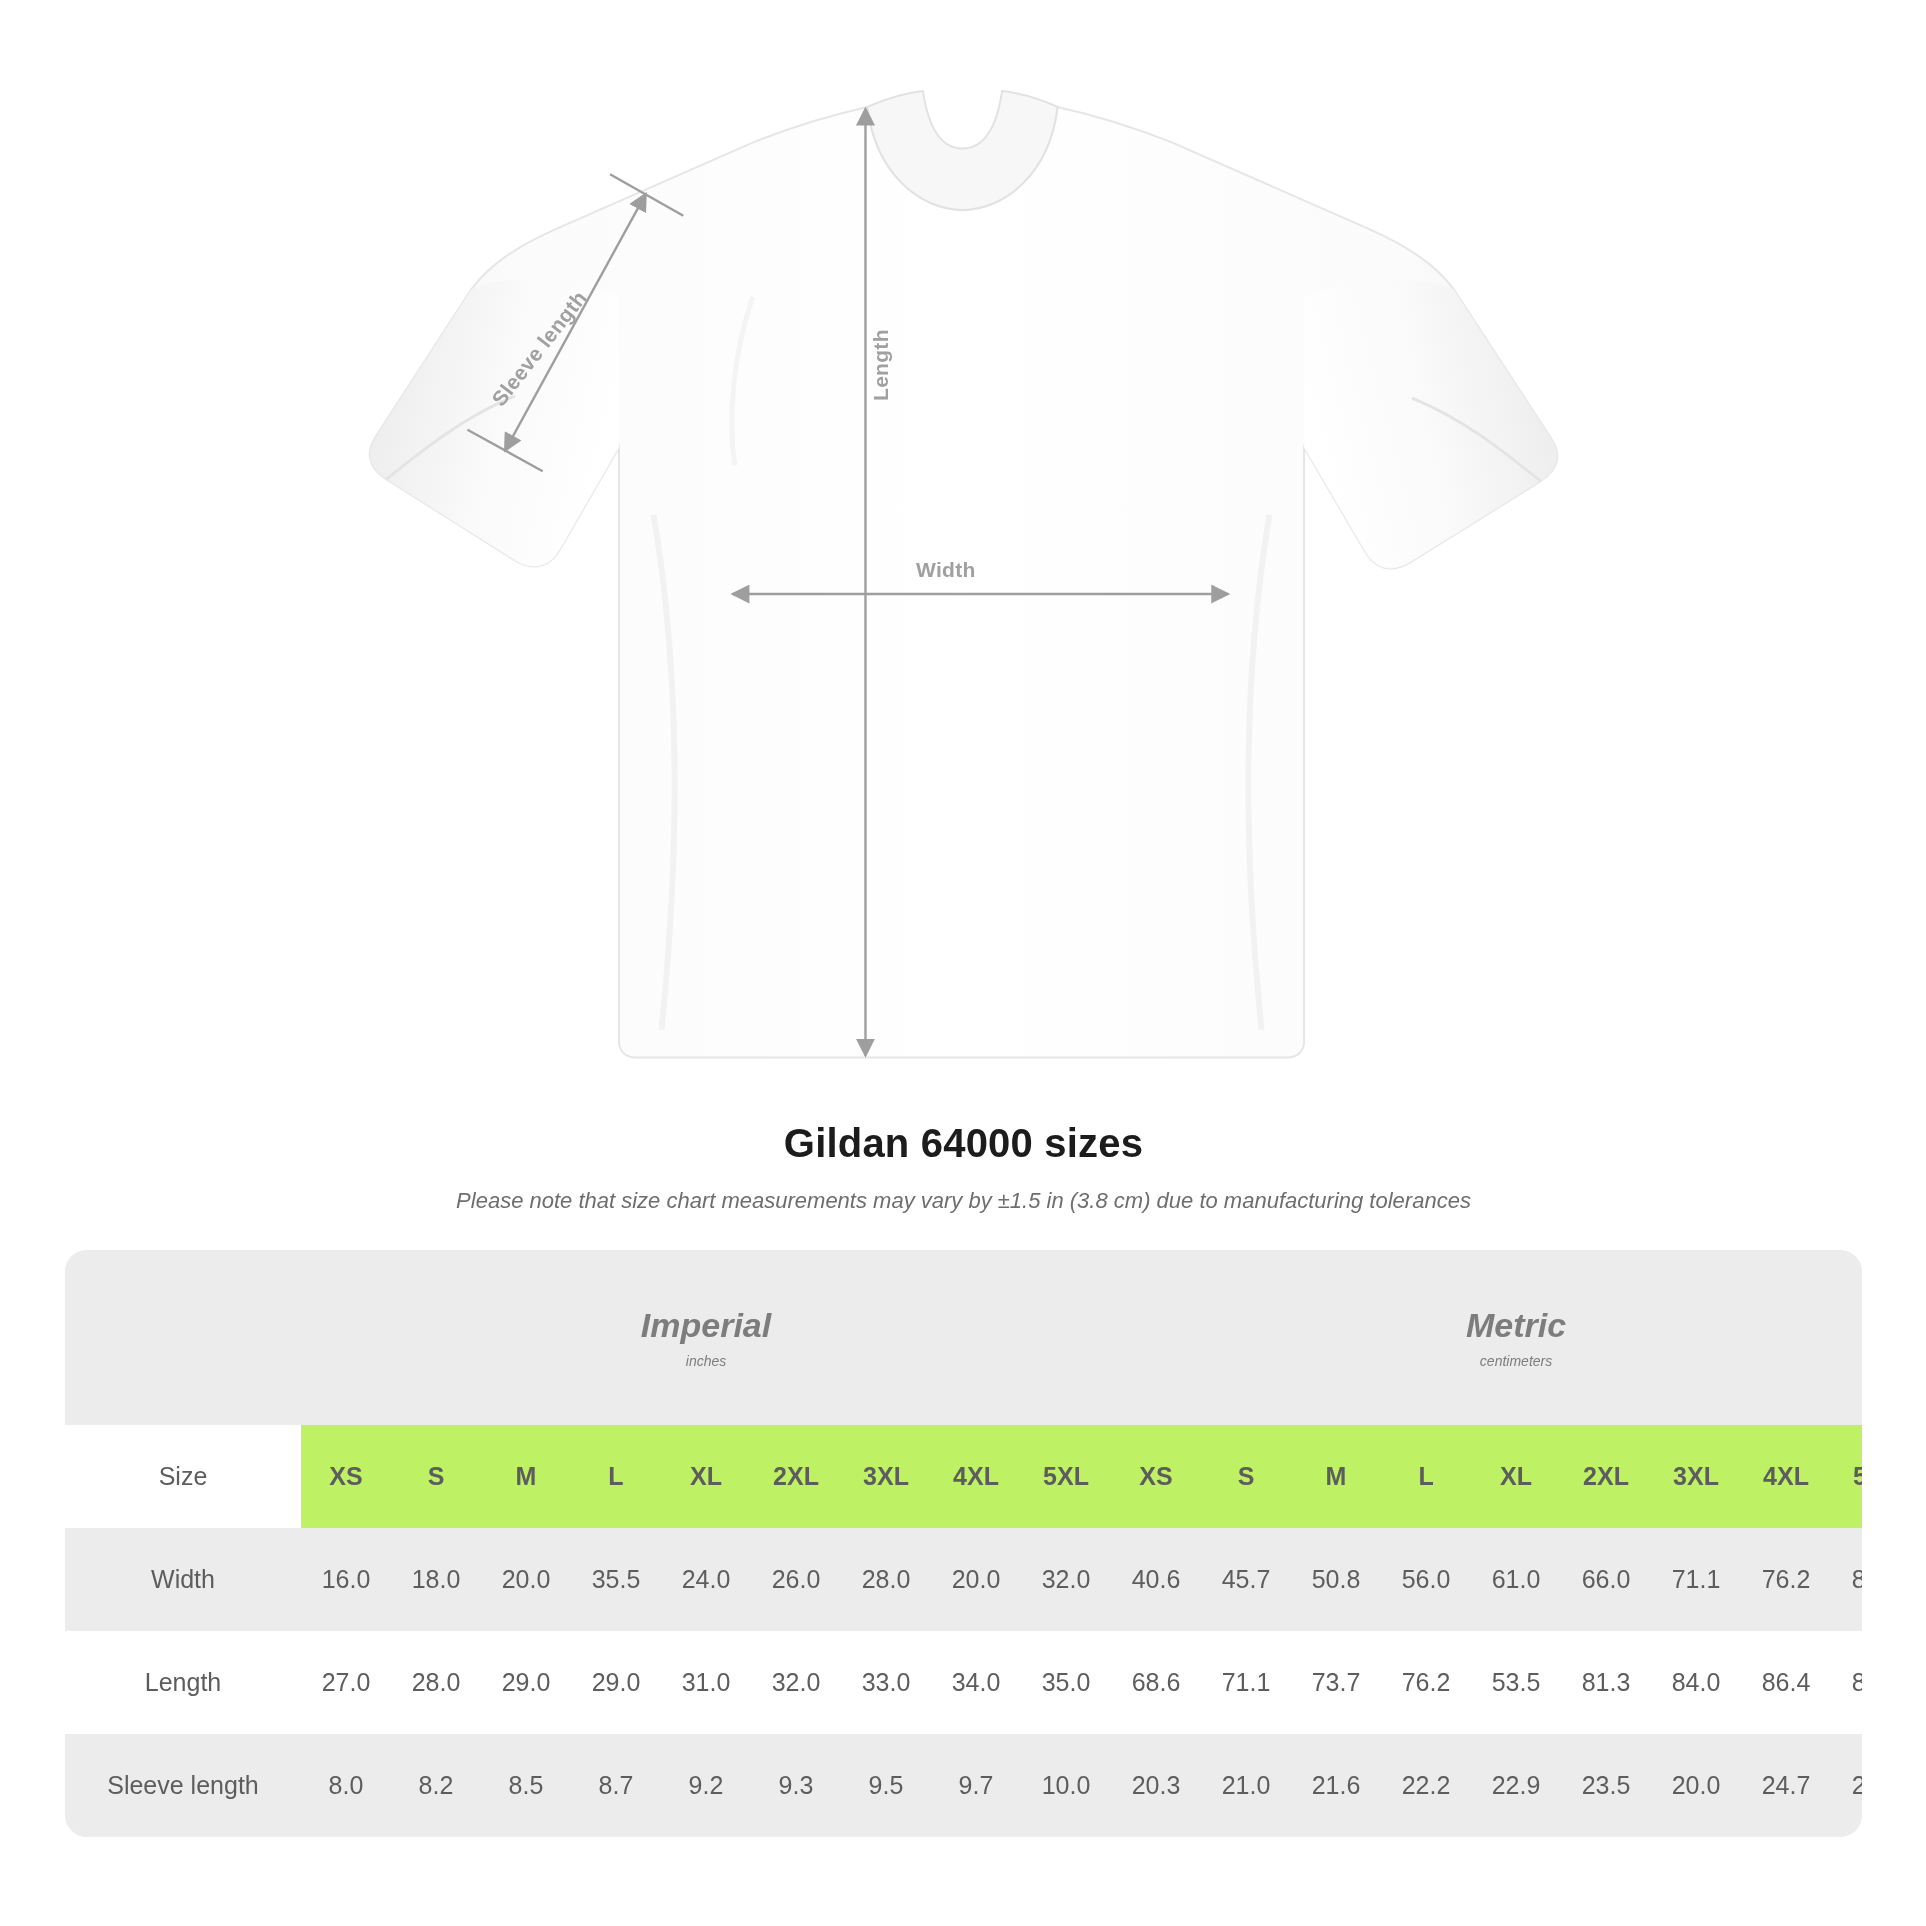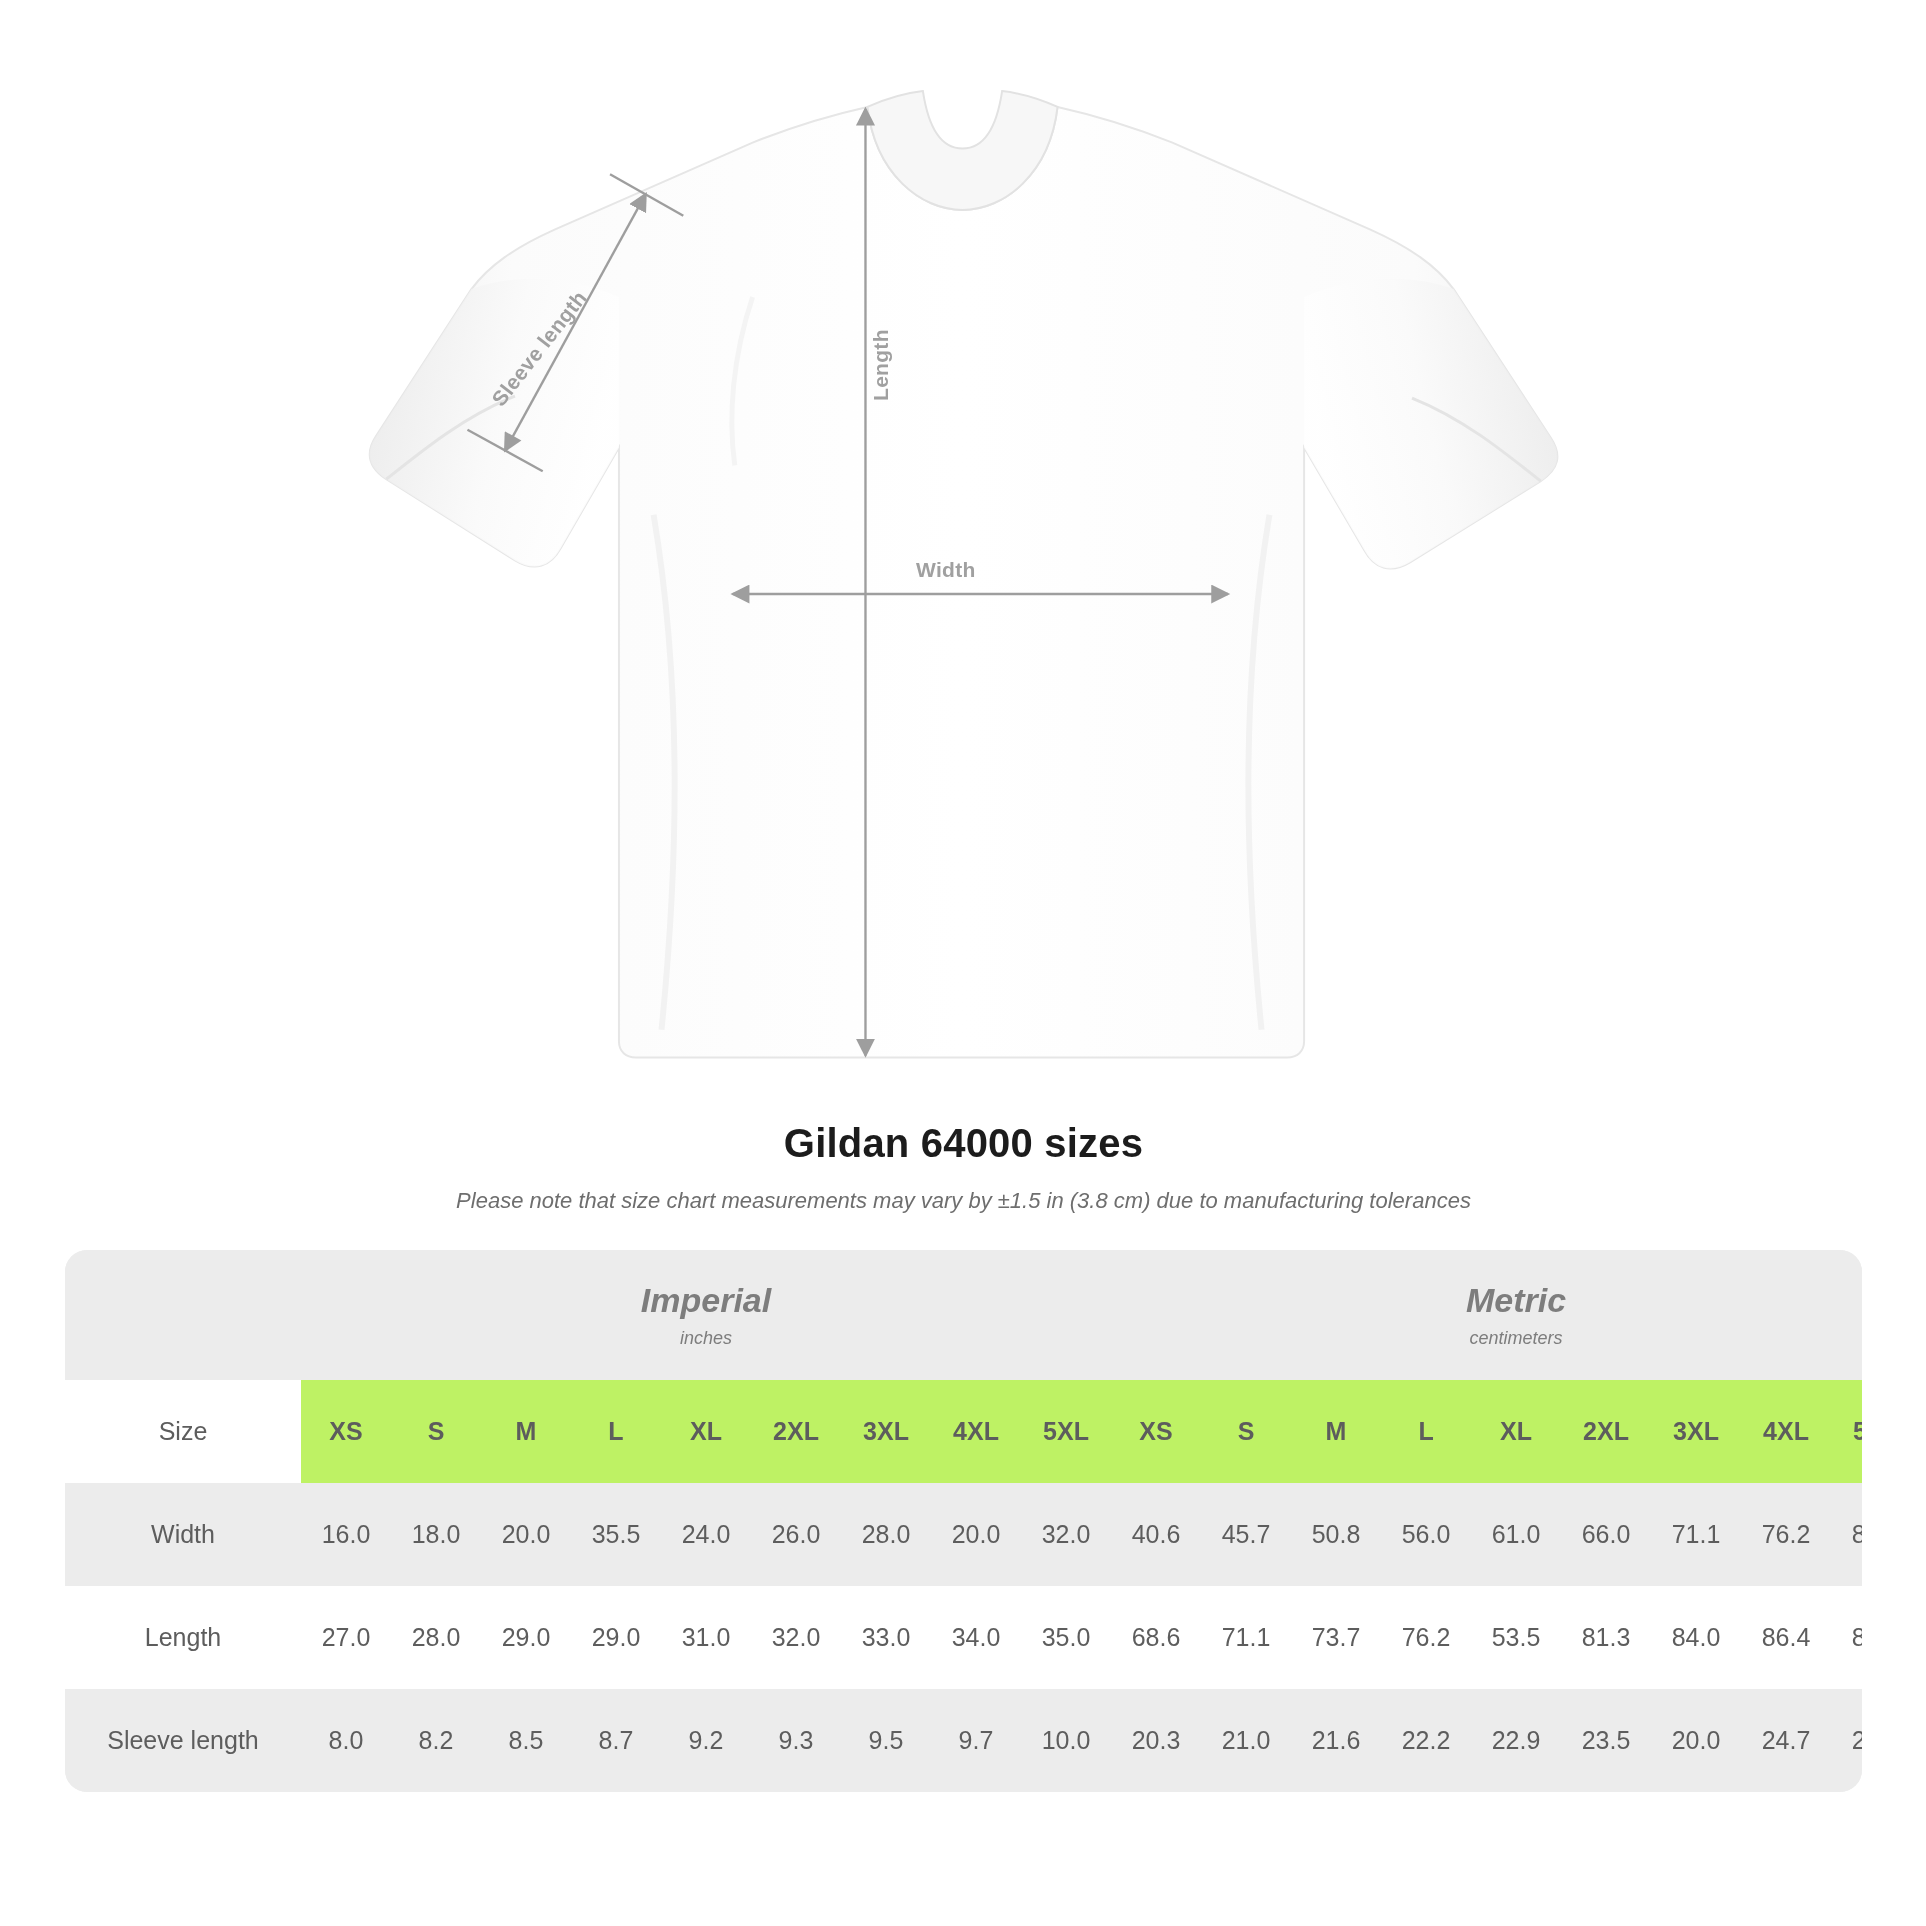--- a/index.html
+++ b/index.html
@@ -92,32 +92,32 @@
   table.size-table td, table.size-table th {
     text-align: center;
     vertical-align: middle;
     font-size: 25px;
     color: #5d5d5d;
     padding: 0;
     border: none;
   }
   
   .unit-row td {
-    height: 130px;
+    height: 175px;
     background: #ececec;
   }
   .unit-name {
     font-size: 34px;
     font-weight: bold;
     font-style: italic;
     color: #7d7d7d;
     line-height: 1.15;
   }
   .unit-sub {
-    font-size: 18px;
+    font-size: 14px;
     font-style: italic;
     color: #7d7d7d;
     margin-top: 8px;
   }
   
   .head-row td {
     height: 103px;
     background: #bef264;
     font-weight: bold;
     color: #5d5d5d;

